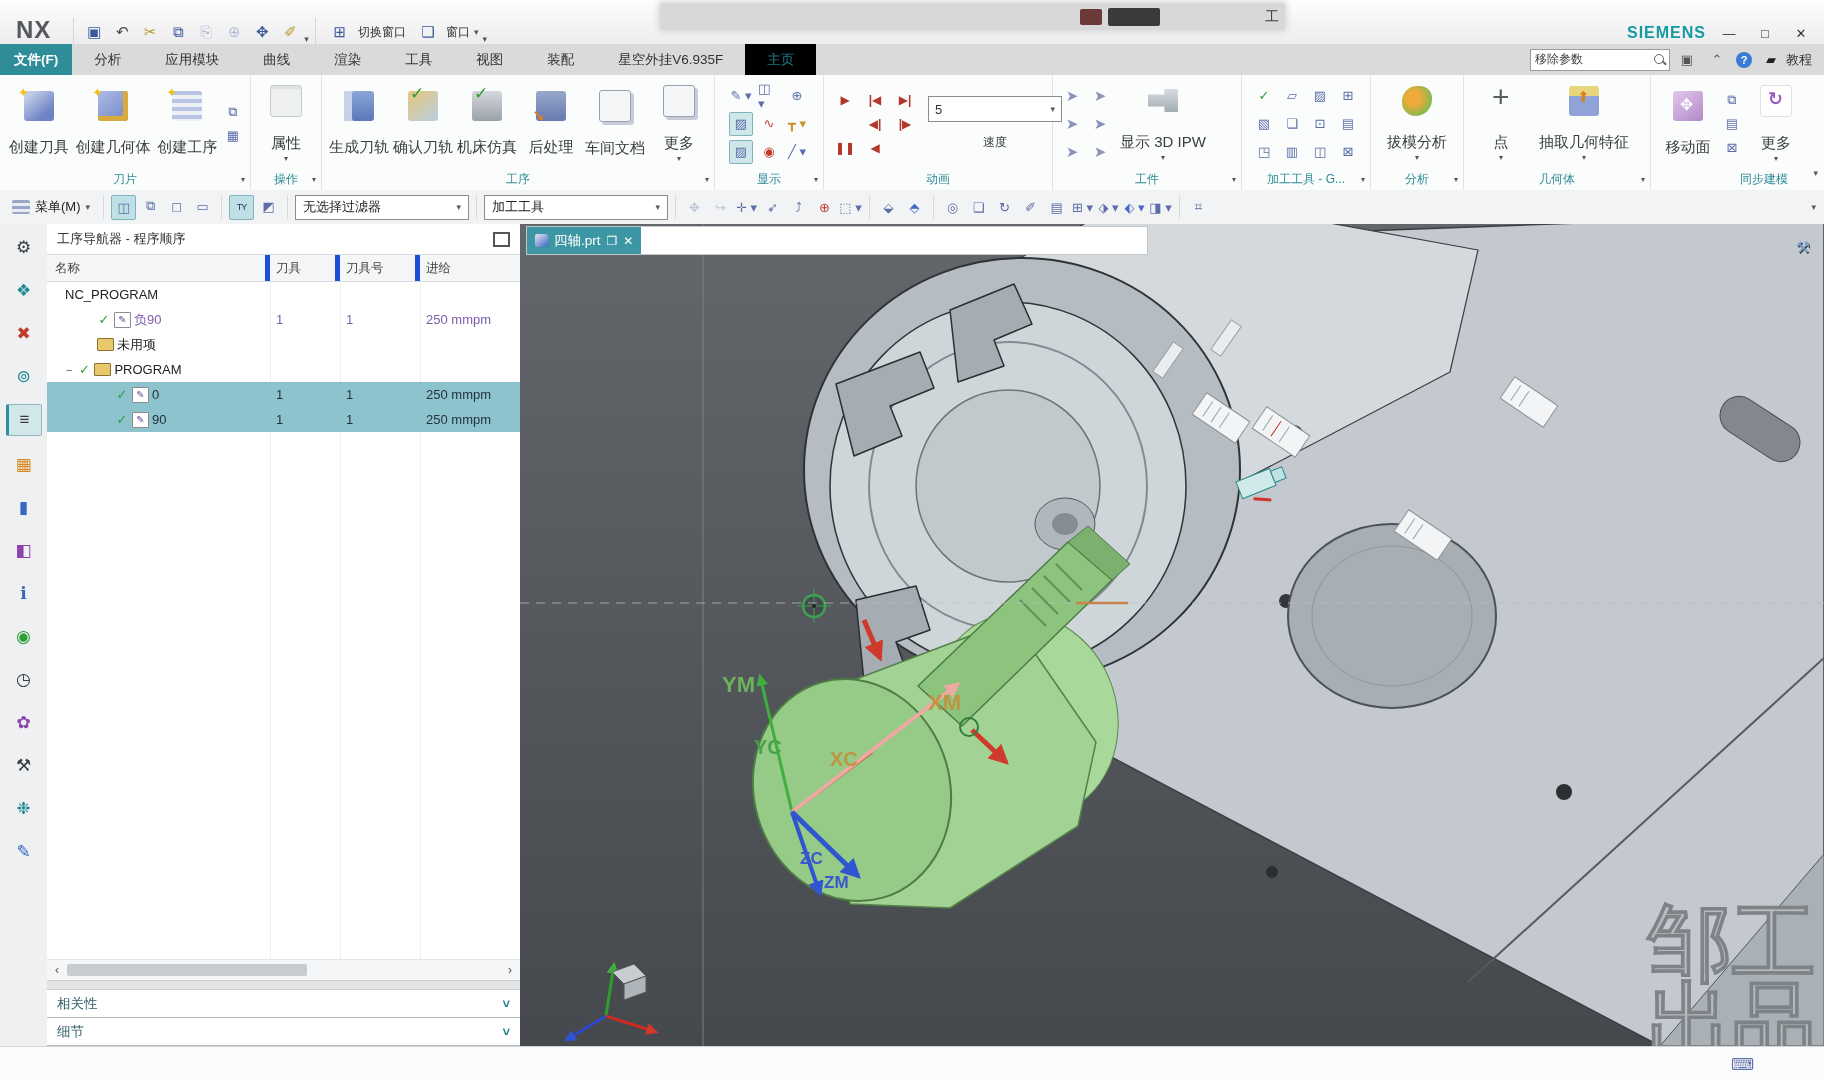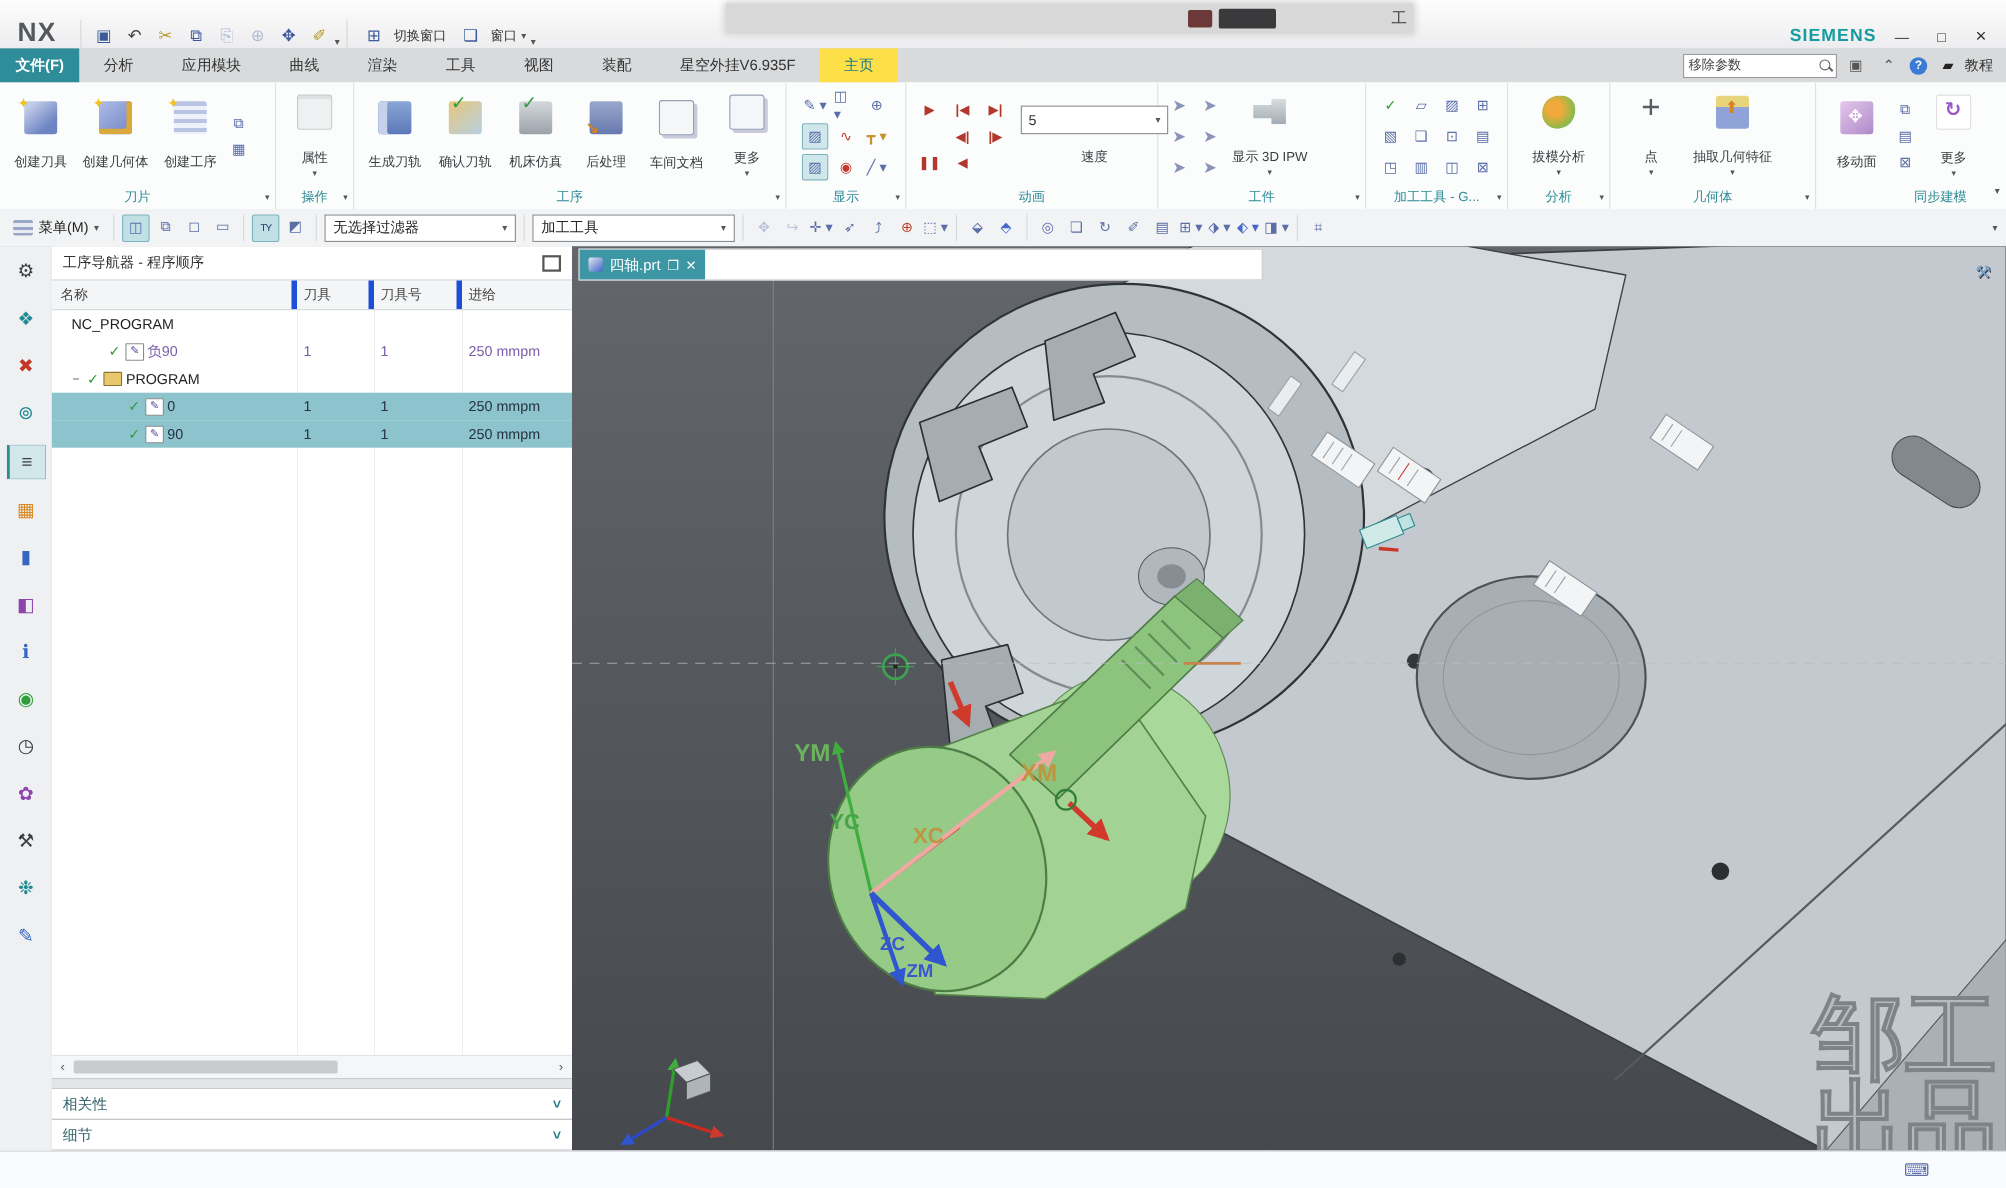--- a/index.html
+++ b/index.html
@@ -24,42 +24,42 @@
   .tb-right{margin-left:auto;display:flex;align-items:center;gap:10px;padding-right:10px}
   .siemens{color:#169ba0;font-weight:bold;font-size:16px;letter-spacing:1px}
   .winbtn{width:26px;height:22px;display:flex;align-items:center;justify-content:center;
     color:#333;font-size:13px}
   
   .tabrow{position:absolute;left:0;top:44px;width:1824px;height:31px;background:#d8dadc;
     display:flex;align-items:stretch}
   .filetab{background:#2e8d98;color:#fff;font-size:13.5px;display:flex;align-items:center;
     padding:0 14px;font-weight:bold}
   .rtab{display:flex;align-items:center;padding:0 22px;font-size:13.5px;color:#333}
-  .rtab.active{background:#fde047;color:#1d7a84}
+  .rtab.active{background:#000000;color:#1d7a84}
   .tabrow-right{margin-left:auto;display:flex;align-items:center;gap:8px;padding-right:12px}
   .search{width:130px;height:20px;border:1px solid #9a9da0;font-size:12px;padding:0 4px;
     font-family:inherit;color:#444;background:#fff}
   .mag{width:16px;height:16px;position:relative;margin-left:-26px}
   .mag::before{content:"";position:absolute;left:2px;top:2px;width:8px;height:8px;border:1.5px solid #666;border-radius:50%}
   .mag::after{content:"";position:absolute;left:10px;top:10px;width:5px;height:1.5px;background:#666;transform:rotate(45deg)}
   .ticon{width:22px;height:22px;display:flex;align-items:center;justify-content:center;font-size:13px;color:#555}
   .helpdot{width:16px;height:16px;border-radius:50%;background:#3a7bd5;color:#fff;font-size:11px;
     display:flex;align-items:center;justify-content:center;font-weight:bold}
   .tut{display:flex;align-items:center;gap:4px;font-size:13px;color:#333}
   
   .ribbon{position:absolute;left:0;top:75px;width:1824px;height:115px;background:#fbfcfc;
     border-bottom:1px solid #cfd1d3;display:flex;overflow:hidden}
   .rgroup{display:flex;flex-direction:column;border-right:1px solid #e0e2e4;flex:none}
   .rg-body{flex:1;display:flex;align-items:center;padding:4px 6px 0 6px;gap:2px}
   .rg-label{height:22px;display:flex;align-items:center;justify-content:center;position:relative;
     color:#2e8b96;font-size:12px}
   .rg-label .ga{position:absolute;right:5px;font-size:8px;color:#555}
   .bigbtn{display:flex;flex-direction:column;align-items:center;justify-content:flex-start;
     padding:2px 5px;min-width:52px;border-radius:2px}
-  .blab{font-size:12px;color:#3a3d40;margin-top:17px;white-space:nowrap}
+  .blab{font-size:15px;color:#3a3d40;margin-top:17px;white-space:nowrap}
   .dd{font-size:8px;color:#555;margin-top:1px}
   .bicon{width:30px;height:30px;position:relative;border-radius:3px}
   .star::before{content:"✦";position:absolute;top:-6px;left:-6px;font-size:13px;color:#f2c21d}
   .bi-ctool{background:linear-gradient(140deg,#c2cde8 15%,#6d83c4 75%)}
   .bi-cgeom{background:linear-gradient(140deg,#aebbe4,#7186c8);box-shadow:inset -5px -5px 0 #d9a93c}
   .bi-cop{background:repeating-linear-gradient(#b9c4e4 0 4px,#eef1f8 4px 8px)}
   .bi-prop{background:#ecedef;border:1px solid #b9bcbf;box-shadow:inset 0 3px 0 #d7d9db;opacity:.75}
   .bi-gen{background:linear-gradient(#8aa6d6,#5b79b8);box-shadow:inset 8px 0 0 #c7d2ea}
   .bi-verify{background:linear-gradient(140deg,#e7c77a,#b7cfe2)}
   .bi-verify::after{content:"✓";position:absolute;top:-8px;left:2px;color:#2f9e3a;font-weight:bold;font-size:17px}
@@ -588,20 +588,32 @@
               <span class="expander"></span>
               <span class="tico ico-check"></span>
               <span class="tico ico-edit"></span>
               <span>负90</span>
             </span>
             <span class="c-tool">1</span>
             <span class="c-tno">1</span>
             <span class="c-feed">250 mmpm</span>
           </div>
 
+          <div class="nrow">
+            <span class="c-name ind2">
+              <span class="tpad"></span>
+              <span class="expander"></span>
+
+              <span class="tico ico-folder"></span>
+              <span>未用项</span>
+            </span>
+            <span class="c-tool"></span>
+            <span class="c-tno"></span>
+            <span class="c-feed"></span>
+          </div>
 
           <div class="nrow">
             <span class="c-name ind1">
               <span class="tpad"></span>
               <span class="expander">−</span>
               <span class="tico ico-check"></span>
               <span class="tico ico-folder"></span>
               <span>PROGRAM</span>
             </span>
             <span class="c-tool"></span>

